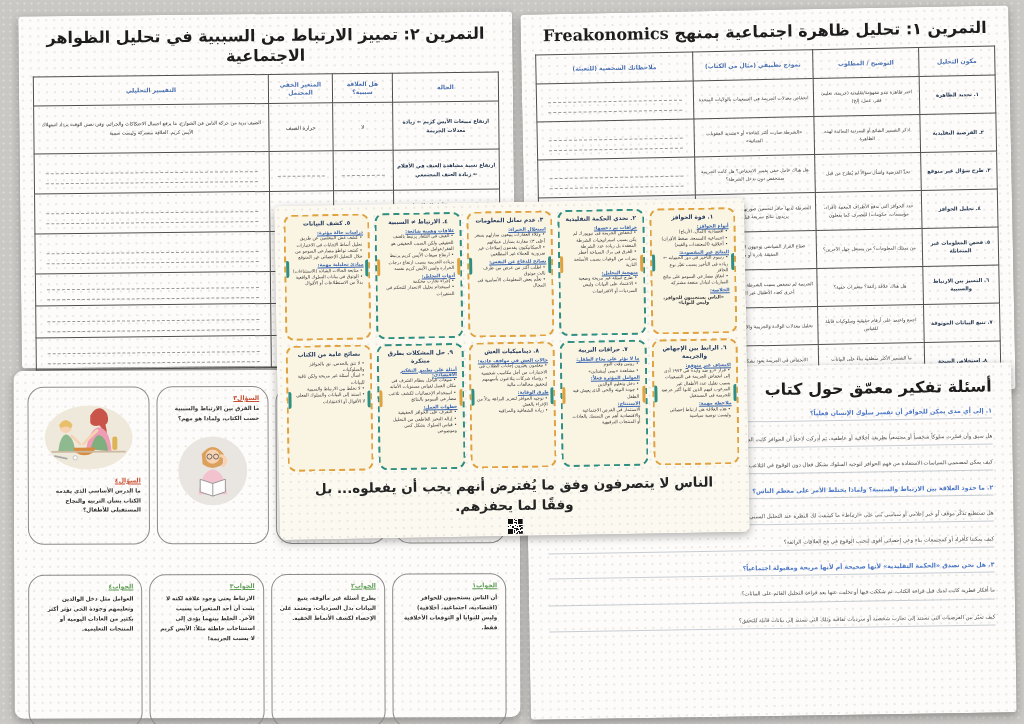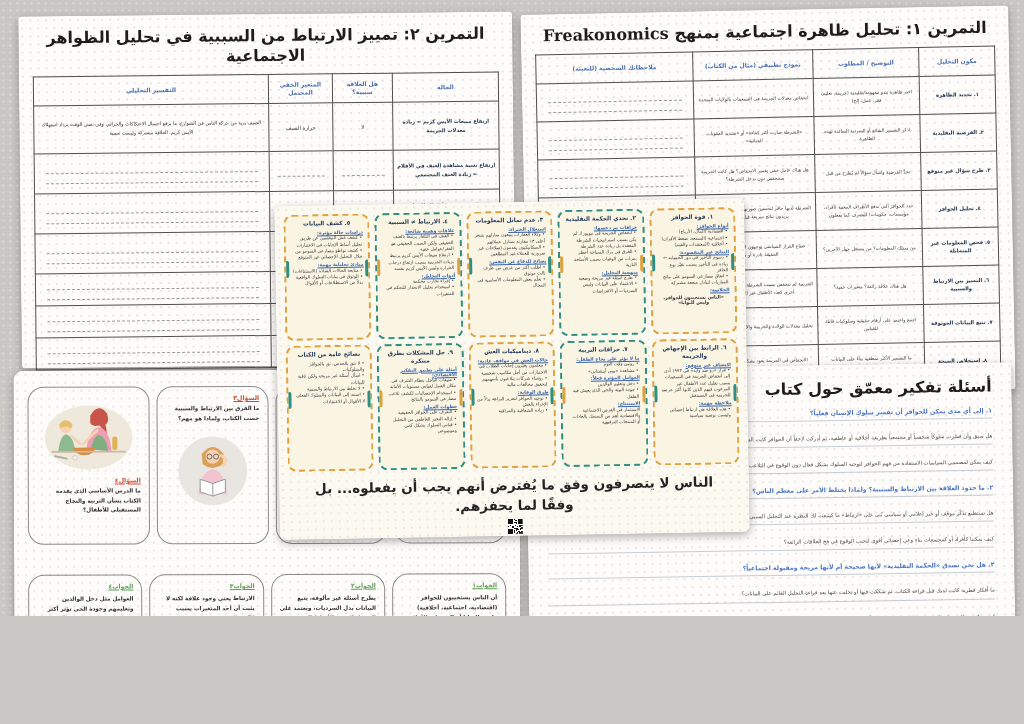--- a/index.html
+++ b/index.html
@@ -2,21 +2,21 @@
 <html style="--accent_orange: #e0a23e; --accent_teal: #2f8f82; --title_navy: #24395c; --subhead_blue: #3a66ae; --header_blue: #4a6fb0; --question_blue: #4a76c7; --label_red: #c94f32; --label_green: #5f9e57; --box_cream: #faf4e3;"><head>
 <meta charset="utf-8">
 <style>
   html,body{margin:0;padding:0;}
   body{
     width:1024px;height:724px;overflow:hidden;
     font-family:"DejaVu Sans",sans-serif;
     background:#c9c8c5;
   }
   .canvas{
-    position:relative;width:1024px;height:616px;overflow:hidden;
+    position:relative;width:1024px;height:724px;overflow:hidden;
     background-color:#c9c8c5;
     background-image:radial-gradient(#d6d5d2 1px, transparent 1.2px);
     background-size:7px 7px;
   }
   .sheet{
     position:absolute;
     background-color:#fdfcfa;
     background-image:radial-gradient(#eae8e3 1.1px, transparent 1.25px);
     background-size:8px 8px;
     box-shadow:0 3px 9px rgba(0,0,0,.30);

